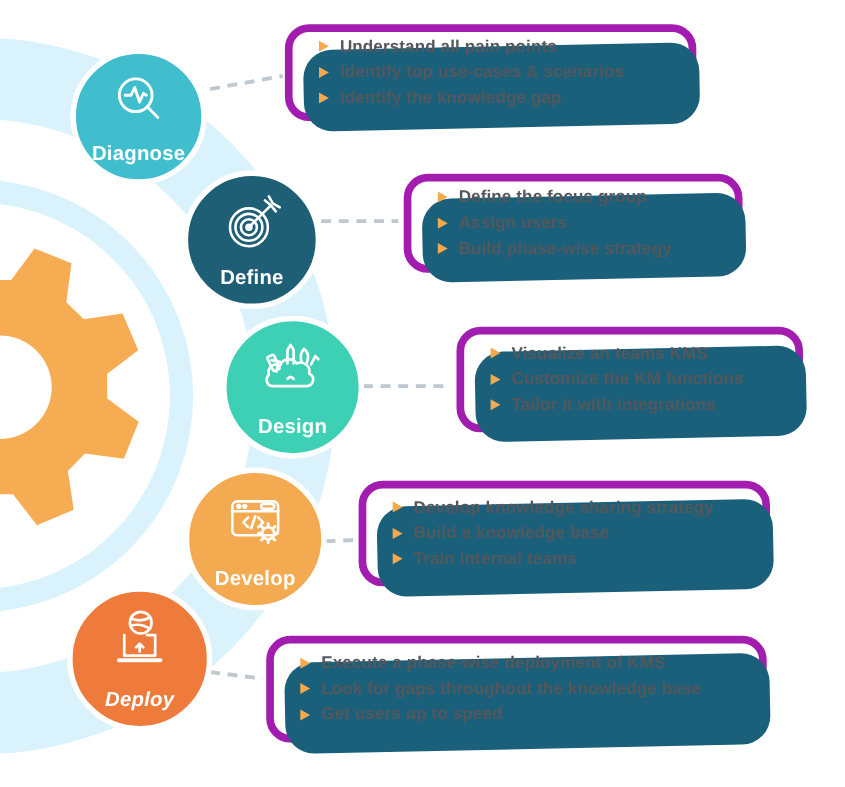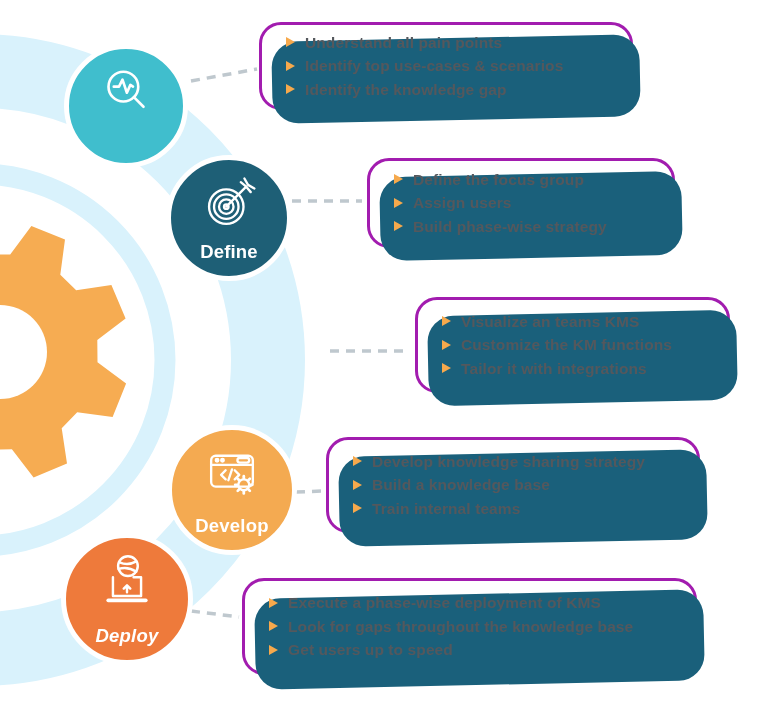--- a/index.html
+++ b/index.html
@@ -28,21 +28,21 @@
   .c-define  {left:166px;top:155px;width:126px;height:126px;background:var(--define);}
   .c-design  {left:201px;top:287px;width:130px;height:130px;background:var(--design);}
   .c-develop {left:167px;top:425px;width:130px;height:130px;background:var(--develop);}
   .c-deploy  {left:61px;top:533px;width:132px;height:132px;background:var(--deploy);font-style:italic;}
 
   
   .card{
     position:absolute;background:#fff;border-radius:22px;z-index:3;
     display:flex;flex-direction:column;justify-content:center;
     padding:6px 16px 6px 24px;box-sizing:border-box;
-    border:3px solid #a21caf;
+    border:7px solid #a21caf;
   }
   .card::before{
     content:"";position:absolute;inset:0;z-index:-1;
     background:var(--shadow);border-radius:26px;
     transform:translate(10px,13px) rotate(-1.2deg);
   }
   .card ul{list-style:none;margin:0;padding:0;}
   .card li{
     display:flex;align-items:flex-start;
     font-size:15.5px;font-weight:700;color:var(--text);
@@ -91,37 +91,52 @@
   </svg>
 
   <div class="step-circle c-diagnose">
     <span class="icn">
       <svg width="56" height="56" viewBox="0 0 64 64" fill="none" stroke="#fff" stroke-width="3" stroke-linecap="round" stroke-linejoin="round">
         <circle cx="29" cy="27" r="17"></circle>
         <line x1="41" y1="39" x2="52" y2="50"></line>
         <polyline points="18,27 24,27 28,19 33,34 37,25 40,27"></polyline>
       </svg>
     </span>
+    <span class="lbl">Diagnose</span>
   </div>
 
   <div class="step-circle c-define">
     <span class="icn">
       <svg width="58" height="58" viewBox="0 0 64 64" fill="none" stroke="#fff" stroke-width="2.6" stroke-linecap="round" stroke-linejoin="round">
         <circle cx="29" cy="36" r="19"></circle>
         <circle cx="29" cy="36" r="13.5"></circle>
         <circle cx="29" cy="36" r="8"></circle>
         <circle cx="29" cy="36" r="2.5"></circle>
         <line x1="29" y1="36" x2="51" y2="14"></line>
         <polyline points="45,9 51,14 56,20"></polyline>
         <polyline points="49,5 53,12 60,16"></polyline>
       </svg>
     </span>
     <span class="lbl">Define</span>
   </div>
 
+  <div class="step-circle c-design">
+    <span class="icn">
+      <svg width="60" height="60" viewBox="0 0 64 64" fill="none" stroke="#fff" stroke-width="2.6" stroke-linecap="round" stroke-linejoin="round">
+        <path d="M18 25 l-4 9 M12 22 l8 4" transform="rotate(-14 15 24)"></path>
+        <rect x="10" y="18" width="7" height="15" rx="1.5" transform="rotate(-25 13.5 25.5)"></rect>
+        <path d="M27 26 v-13 l3-5 3 5 v13"></path>
+        <path d="M41 25 q-3 -7 2 -13 q6 4 3 13"></path>
+        <path d="M50 27 l4 -8 M54 19 l3 3"></path>
+        <path d="M13 48 C7 48 5 41 9 37 C7 30 14 25 20 28 C22 21 32 20 36 26 C43 23 50 29 48 36 C54 38 53 47 46 48 Z"></path>
+        <path d="M27 41 q3 -4 6 0"></path>
+      </svg>
+    </span>
+    <span class="lbl">Design</span>
+  </div>
 
   <div class="step-circle c-develop">
     <span class="icn">
       <svg width="58" height="58" viewBox="0 0 64 64" fill="none" stroke="#fff" stroke-width="2.6" stroke-linecap="round" stroke-linejoin="round">
         <rect x="9" y="13" width="46" height="34" rx="5"></rect>
         <line x1="9" y1="23" x2="55" y2="23"></line>
         <circle cx="15.5" cy="18" r="1.4"></circle>
         <circle cx="21.5" cy="18" r="1.4"></circle>
         <rect x="38" y="15.5" width="13" height="5" rx="2.5"></rect>
         <polyline points="25,29 20,34 25,39"></polyline>

